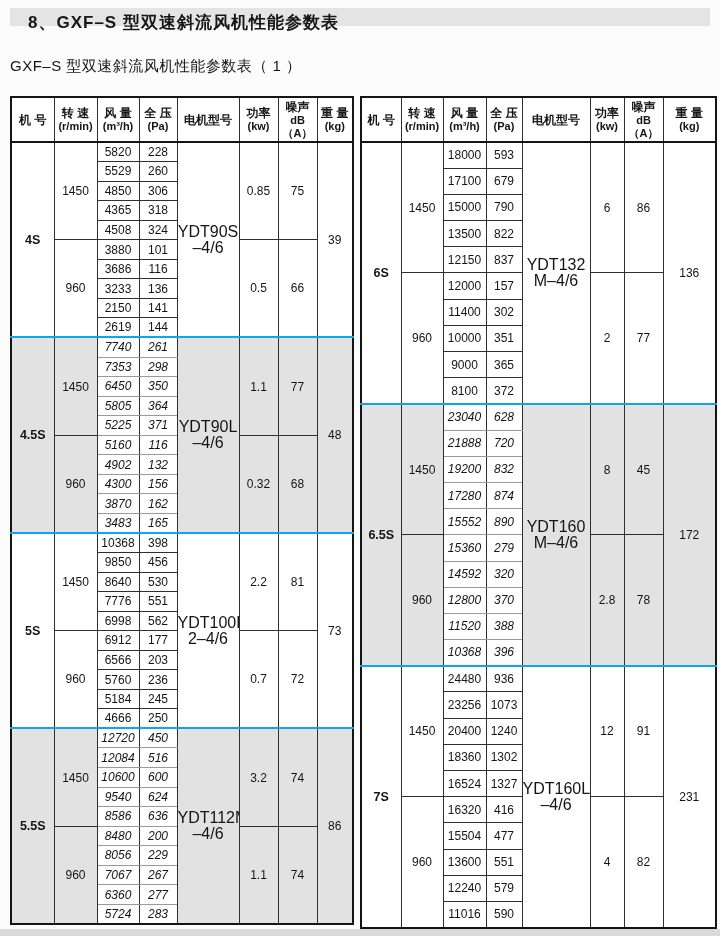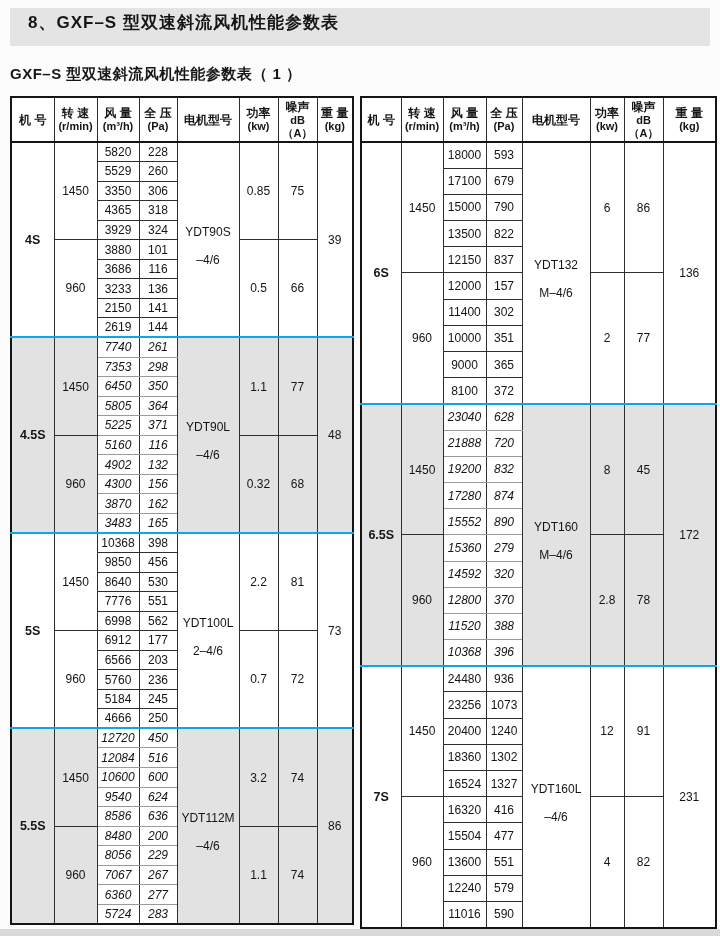--- a/index.html
+++ b/index.html
@@ -2,26 +2,26 @@
 <html><head>
 <meta charset="utf-8">
 <style>
   html,body{margin:0;padding:0;}
   body{
     width:720px;height:936px;position:relative;background:#fcfcfc;
     font-family:"Liberation Sans","DejaVu Sans",sans-serif;color:#111;
     overflow:hidden;
   }
   .title-bar{
-    position:absolute;left:10px;top:8px;width:682px;height:38px;
+    position:absolute;left:10px;top:8px;width:682px;height:18px;
     background:#e4e4e4;font-size:17px;font-weight:bold;line-height:30px;
     padding-left:18px;letter-spacing:1px;color:#161616;
   }
   .subtitle{
-    position:absolute;left:10px;top:65px;font-size:15px;font-weight:bold;
+    position:absolute;left:10px;top:57px;font-size:15px;font-weight:normal;
     letter-spacing:0.5px;color:#161616;
   }
   table.fan-table{
     position:absolute;top:96px;border-collapse:collapse;table-layout:fixed;
     background:#fff;border:2px solid #141414;
   }
   #table-left{left:10px;width:342px;height:829px;}
   #table-right{left:360px;width:355px;height:831px;}
   th,td{
     border:1px solid #2e2e2e;text-align:center;vertical-align:middle;
@@ -32,21 +32,21 @@
   th .h1{font-size:12px;line-height:14px;}
   th .h2{font-size:11px;line-height:13px;font-weight:bold;}
   th{border-bottom:2px solid #141414;}
   #table-left tbody tr{height:19.5px;}
   #table-right tbody tr{height:26.2px;}
   tr.sec-first td{border-top:2px solid #0ea5e9;}
   td.shaded{background:#e2e2e2;}
   td.num-cell{background:#fff;}
   td.num-cell.sh-line{border-bottom-color:#9a9a9a;font-style:italic;}
   td.machine-cell{font-size:12.5px;font-weight:bold;}
-  td.motor-cell .m-line{line-height:16px;font-size:12px;margin-top:12px;}
+  td.motor-cell .m-line{line-height:16px;font-size:16px;}
   .bottom-strip{
     position:absolute;left:0;top:929px;width:720px;height:7px;background:#dadada;
   }
 </style>
 </head>
 <body>
 
 <div class="title-bar">8、GXF–S 型双速斜流风机性能参数表</div>
 <div class="subtitle">GXF–S 型双速斜流风机性能参数表（ 1 ）</div>
 
@@ -107,29 +107,29 @@
         </td>
         <td rowspan="5">0.85</td>
         <td rowspan="5">75</td>
         <td rowspan="10">39</td>
       </tr>
       <tr>
         <td class="num-cell">5529</td>
         <td class="num-cell">260</td>
       </tr>
       <tr>
-        <td class="num-cell">3350</td>
+        <td class="num-cell">4850</td>
         <td class="num-cell">306</td>
       </tr>
       <tr>
         <td class="num-cell">4365</td>
         <td class="num-cell">318</td>
       </tr>
       <tr>
-        <td class="num-cell">3929</td>
+        <td class="num-cell">4508</td>
         <td class="num-cell">324</td>
       </tr>
       <tr>
         <td rowspan="5">960</td>
         <td class="num-cell">3880</td>
         <td class="num-cell">101</td>
         <td rowspan="5">0.5</td>
         <td rowspan="5">66</td>
       </tr>
       <tr>

